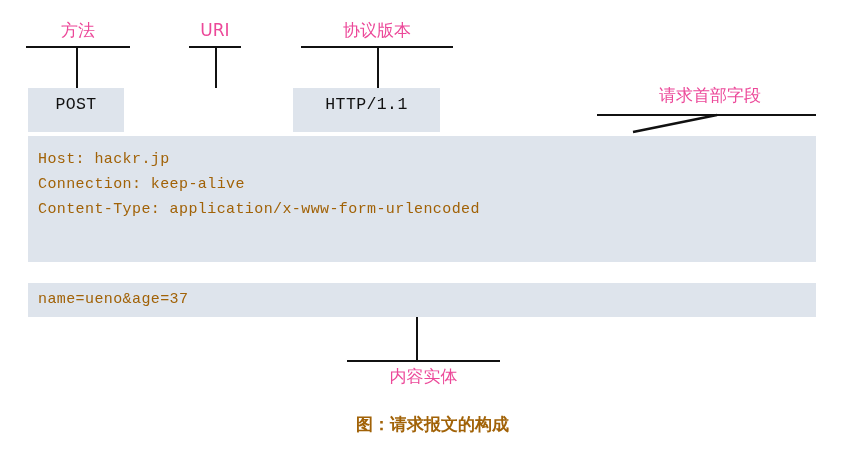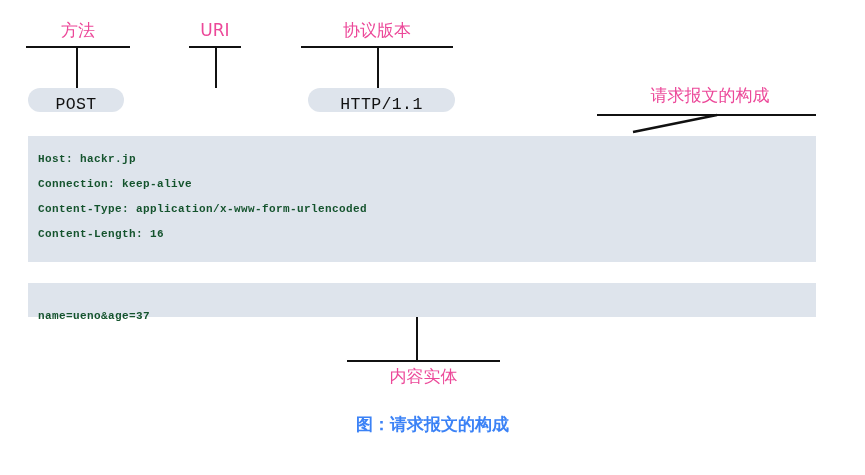--- a/index.html
+++ b/index.html
@@ -19,53 +19,51 @@
     overflow: hidden;
   }
   .blk {
     position: absolute;
     background: #dee4ec;
     font-family: "Liberation Mono", monospace;
     color: #111111;
     box-sizing: border-box;
   }
   .seg {
-    height: 24px;
+    height: 44px;
     line-height: 34px;
     text-align: center;
     font-size: 16.5px;
     letter-spacing: 0.4px;
-    border-radius: 15px;
   }
   #seg-method   { left: 28px;  top: 88px; width: 96px; }
   #seg-uri      { left: 132px; top: 88px; width: 168px; }
-  #seg-version  { left: 308px; top: 88px; width: 147px; font-family: Liberation Mono, monospace; }
+  #seg-version  { left: 293px; top: 88px; width: 147px; font-family: Liberation Mono, monospace; }
 
   #headers-block {
     left: 28px;
     top: 136px;
     width: 788px;
     height: 126px;
     padding: 11px 0 0 10px;
   }
   #body-block {
     left: 28px;
     top: 283px;
     width: 788px;
     height: 34px;
-    padding: 16px 0 0 10px;
+    padding: 0 0 0 10px;
   }
   .mono-line {
     font-family: "Liberation Mono", monospace;
-    font-size: 11px;
+    font-size: 15px;
     line-height: 25px;
     white-space: pre;
     letter-spacing: 0.4px;
-    color: #14532d;
-    font-weight: bold;
+    color: #a16207;
   }
   #body-block .mono-line { line-height: 34px; }
 
   .hline {
     position: absolute;
     height: 0;
     border-top: 2.4px solid #111111;
   }
   .vline {
     position: absolute;
@@ -104,21 +102,21 @@
 
   #caption {
     position: absolute;
     left: 0;
     top: 413px;
     width: 865px;
     text-align: center;
     font-family: "DejaVu Sans", sans-serif;
     font-weight: bold;
     font-size: 17px;
-    color: #3b82f6;
+    color: #a16207;
   }
   svg.leader {
     position: absolute;
     left: 0;
     top: 0;
     width: 865px;
     height: 475px;
     pointer-events: none;
   }
 </style>
@@ -135,31 +133,30 @@
   <div class="hline" id="rule-uri"></div>
   <div class="vline" id="stem-uri"></div>
 
   <div class="cjk-label" id="lbl-version">协议版本</div>
   <div class="hline" id="rule-version"></div>
   <div class="vline" id="stem-version"></div>
 
   <div class="blk seg" id="seg-method">POST</div>
   <div class="blk seg" id="seg-version">HTTP/1.1</div>
 
-  <div class="cjk-label" id="lbl-headers">请求报文的构成</div>
+  <div class="cjk-label" id="lbl-headers">请求首部字段</div>
   <div class="hline" id="rule-headers"></div>
   <svg class="leader">
     <line x1="633" y1="132" x2="717" y2="115" stroke="#111111" stroke-width="2.4"></line>
   </svg>
 
   <div class="blk" id="headers-block">
     <div class="mono-line">Host: hackr.jp</div>
     <div class="mono-line">Connection: keep-alive</div>
     <div class="mono-line">Content-Type: application/x-www-form-urlencoded</div>
-    <div class="mono-line">Content-Length: 16</div>
   </div>
 
   <div class="blk" id="body-block">
     <div class="mono-line">name=ueno&amp;age=37</div>
   </div>
 
   <div class="vline" id="stem-entity"></div>
   <div class="hline" id="rule-entity"></div>
   <div class="cjk-label" id="lbl-entity">内容实体</div>
 

